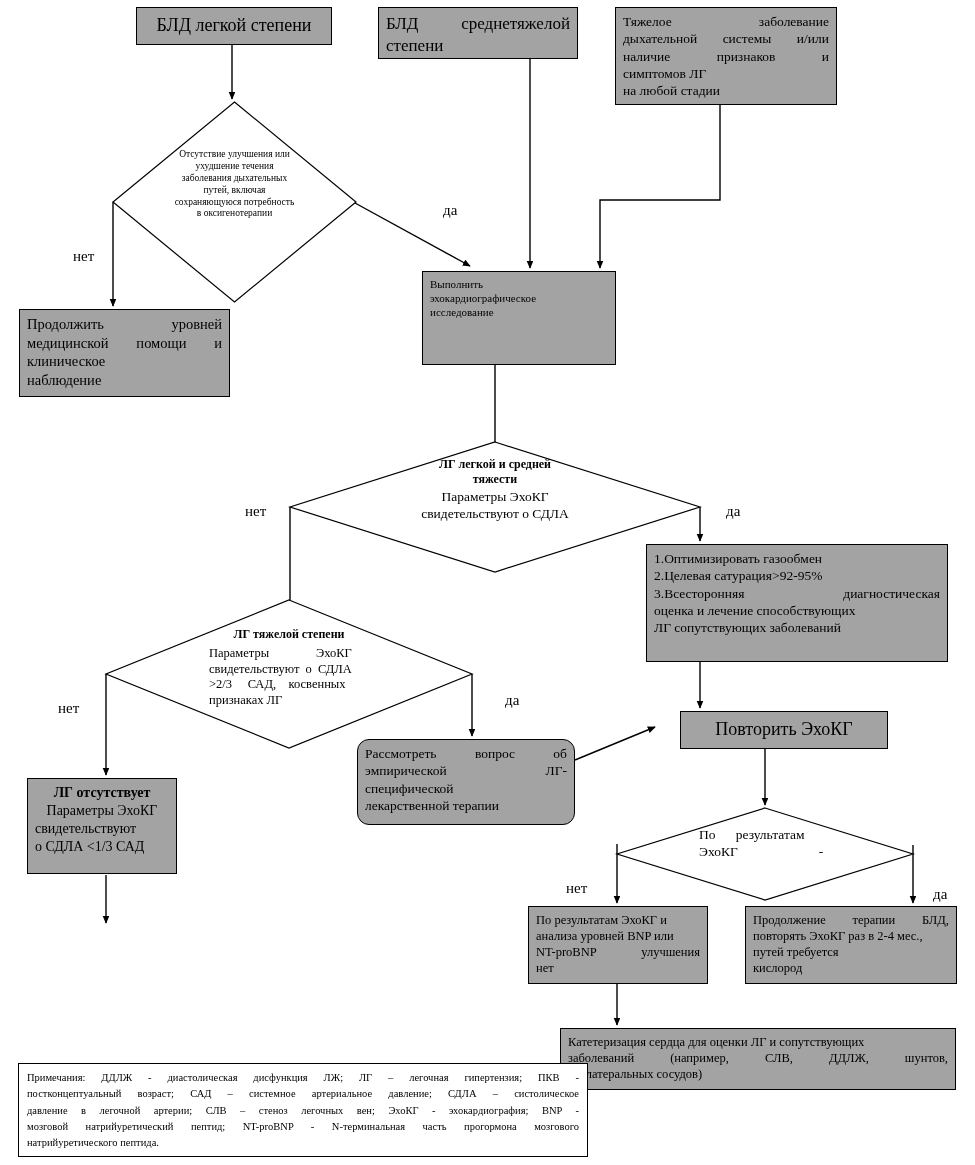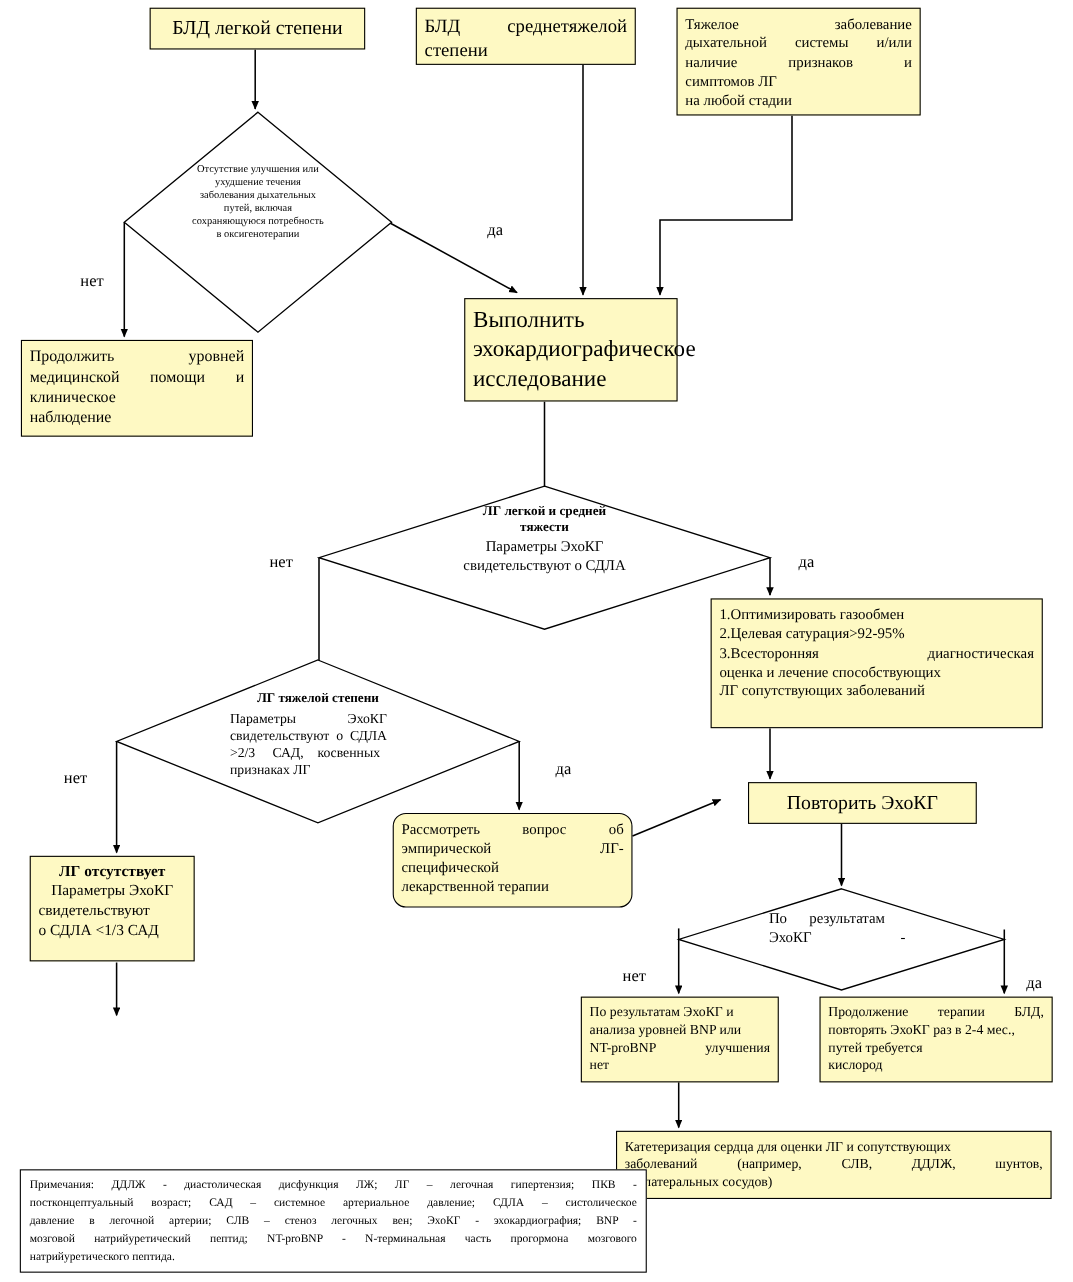--- a/index.html
+++ b/index.html
@@ -15,21 +15,21 @@
     position: relative;
     width: 975px;
     height: 1165px;
     overflow: hidden;
     background: #ffffff;
   }
   .node {
     position: absolute;
     box-sizing: border-box;
     border: 1px solid #000000;
-    background: #fef9c3;
+    background: #a3a3a3;
     padding: 5px 7px;
     line-height: 1.28;
     z-index: 3;
   }
   .node .ln {
     display: block;
     white-space: pre-wrap;
   }
   .justify .ln {
     text-align: justify;
@@ -178,21 +178,21 @@
   <span class="label" style="left:443px; top:202px;">да</span>
   <span class="label" style="left:73px; top:248px;">нет</span>
 
   <div class="node justify" style="left:19px; top:309px; width:211px; height:88px; font-size:14.5px;">
     <span class="ln">Продолжить      уровней</span>
     <span class="ln">медицинской  помощи  и</span>
     <span class="ln last">клиническое</span>
     <span class="ln last">наблюдение</span>
   </div>
 
-  <div class="node" style="left:422px; top:271px; width:194px; height:94px; font-size:21px;">
+  <div class="node" style="left:422px; top:271px; width:194px; height:94px; font-size:11px;">
     <span class="ln">Выполнить</span>
     <span class="ln">эхокардиографическое</span>
     <span class="ln">исследование</span>
   </div>
 
   <div class="diamond" style="left:290px; top:442px; width:410px; height:130px;">
     <svg width="410" height="130" viewBox="0 0 410 130">
       <polygon points="205,0 410,65 205,130 0,65" fill="#ffffff" stroke="#000" stroke-width="1.2"></polygon>
     </svg>
     <div class="dtext" style="top:15px; font-size:12px;">

